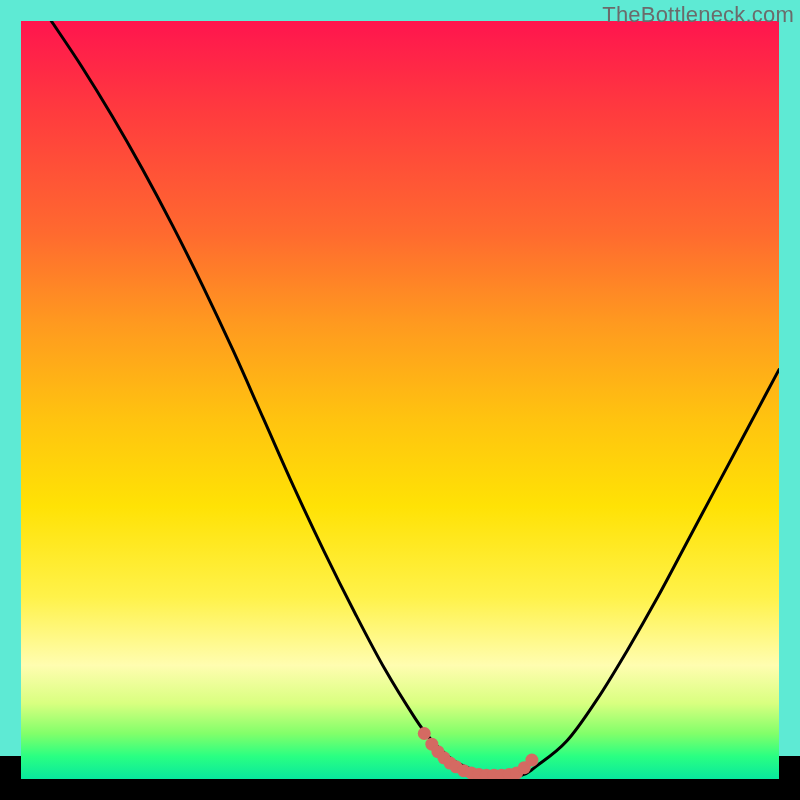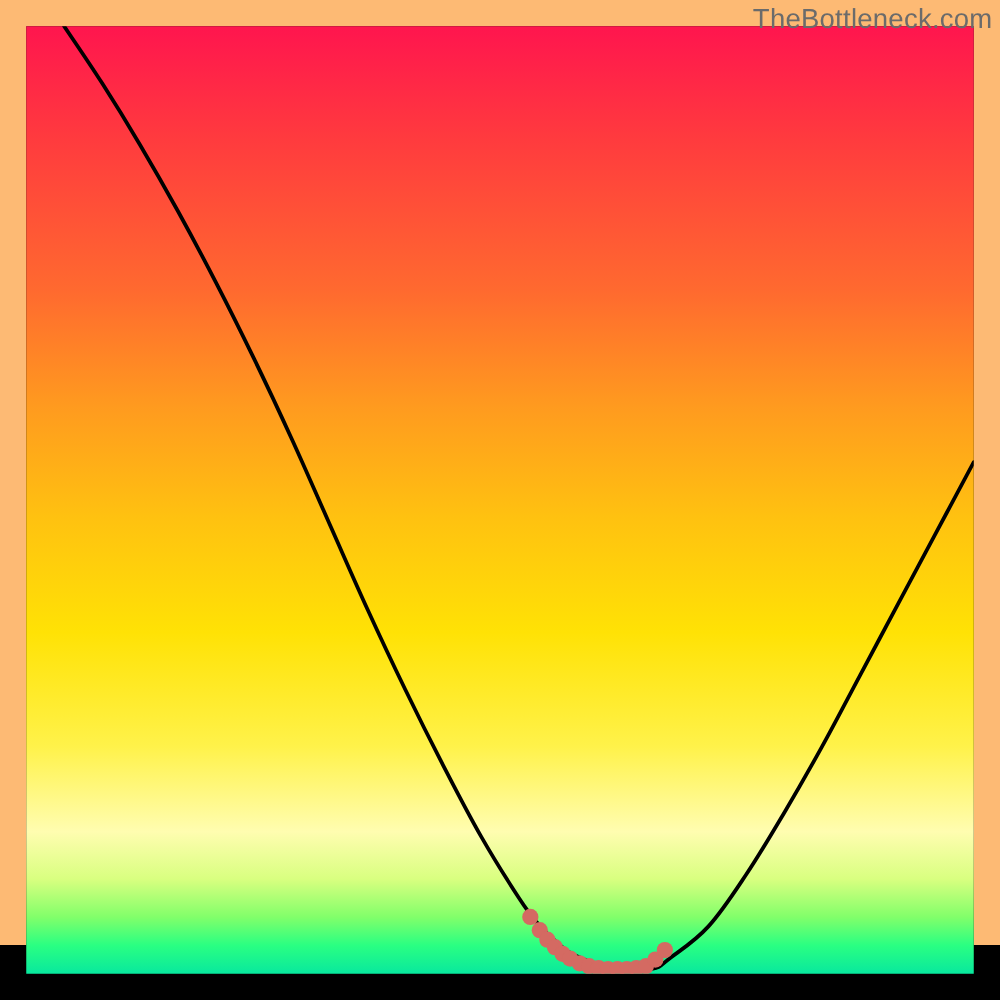--- a/index.html
+++ b/index.html
@@ -8,21 +8,21 @@
     width: 800px;
     height: 800px;
     background: #000;
     overflow: hidden;
     font-family: Arial, Helvetica, sans-serif;
   }
   .frame {
     position: relative;
     width: 800px;
     height: 756px;
-    background: #fdba74;
+    background: #5eead4;
   }
   .plot-outer {
     position: absolute;
     left: 21px;
     top: 21px;
     width: 758px;
     height: 758px;
     background: #000;
   }
   .plot {

